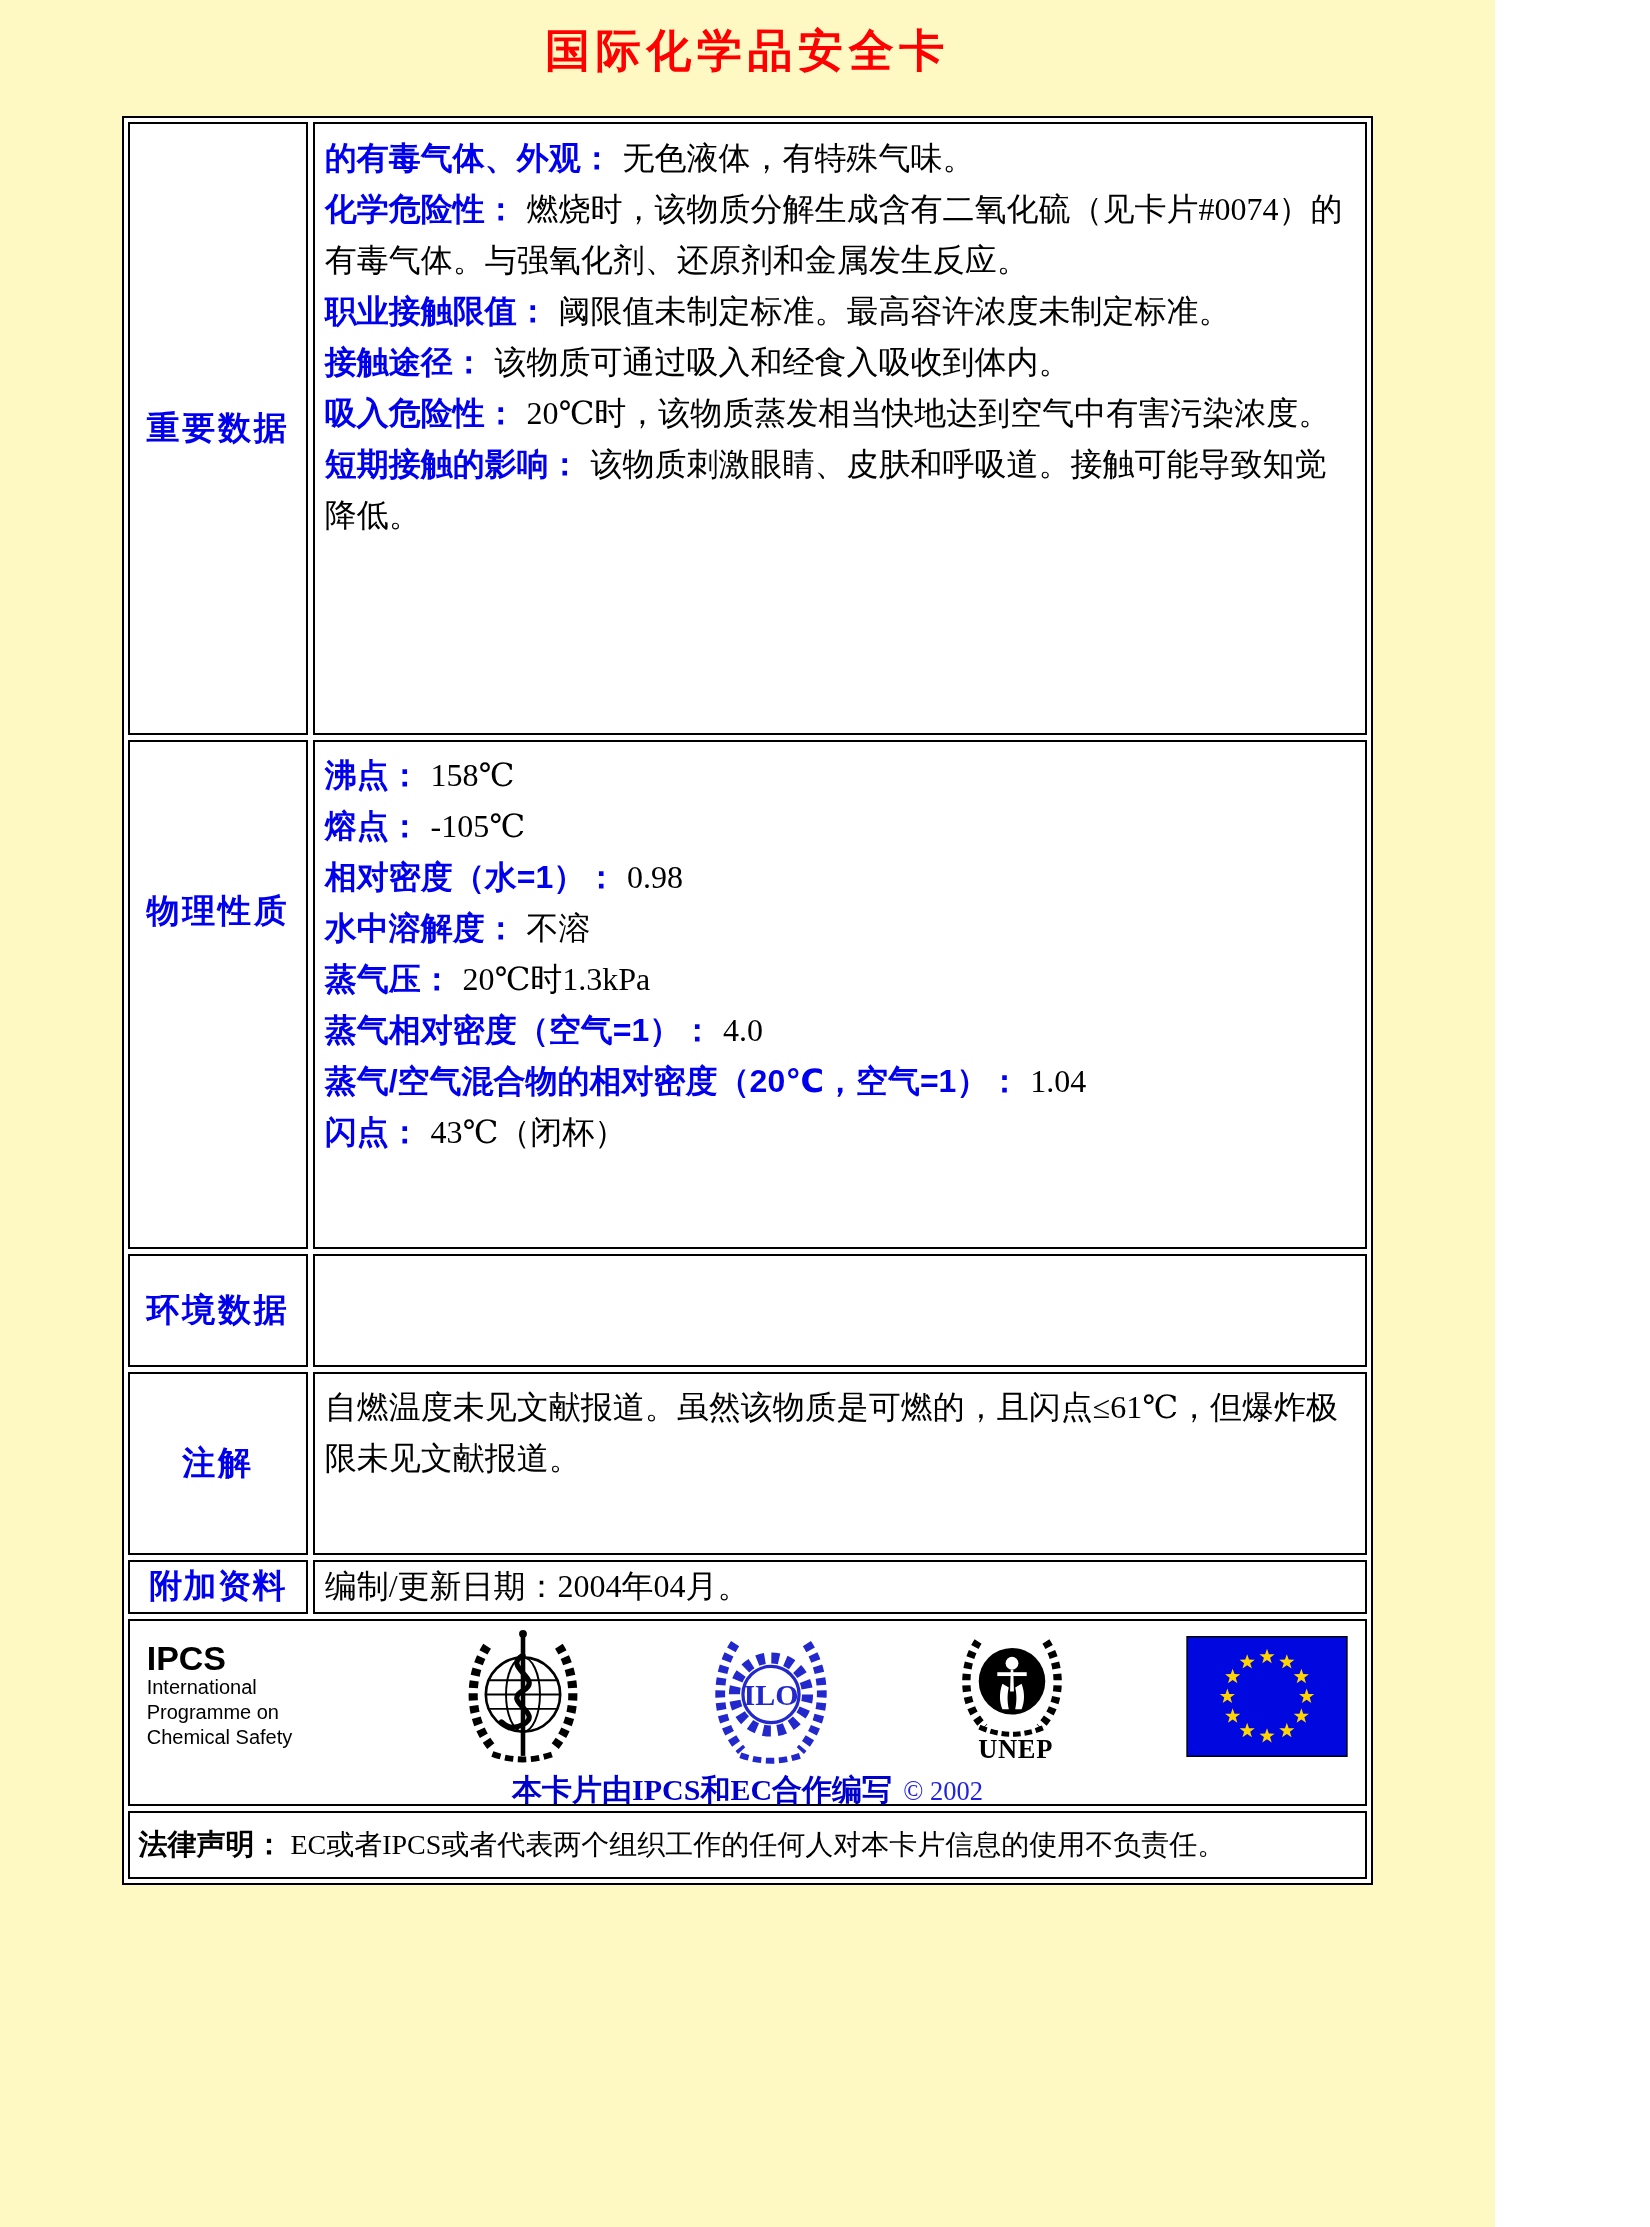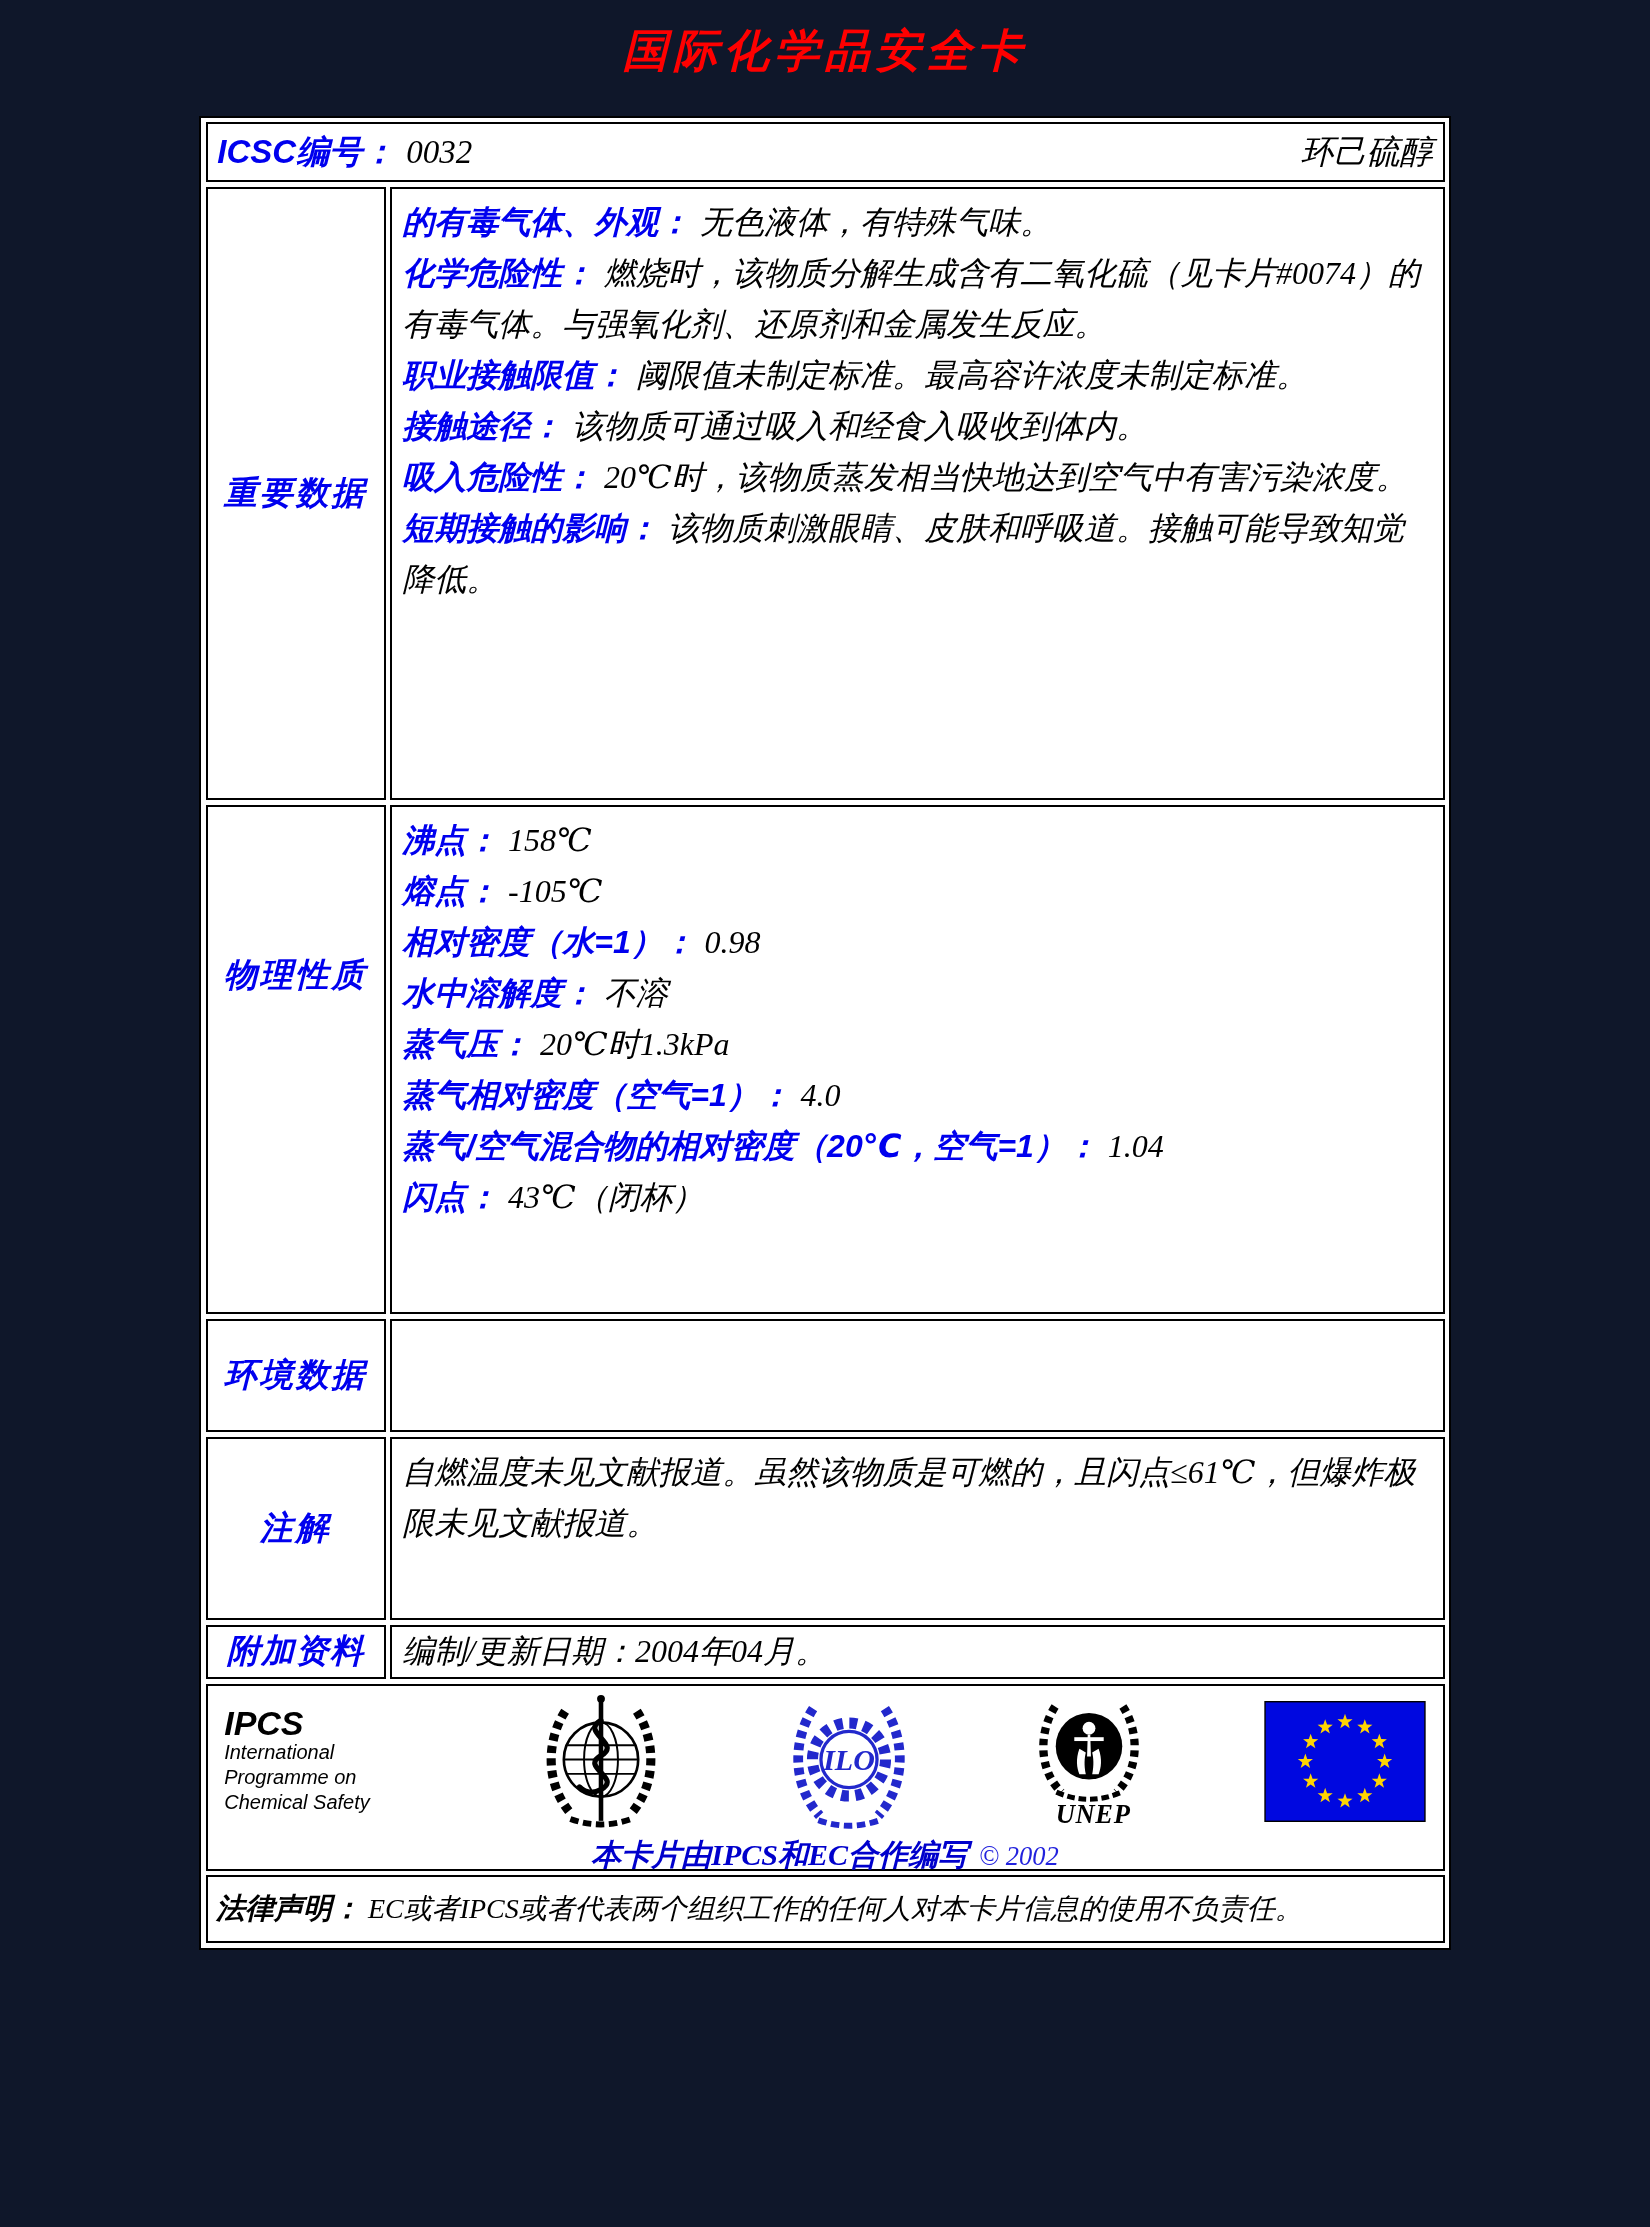--- a/index.html
+++ b/index.html
@@ -1,23 +1,22 @@
 <!DOCTYPE html>
 <html style="font-size:11px"><head>
 <meta charset="utf-8">
 <style>
   html,body { margin:0; padding:0; background:#ffffff; }
   .page {
     position: relative;
-    width: 1650px;
+    width: 1495px;
     height: 2227px;
-    background: #0f172a;
+    background: #fef9c3;
     font-family: "Liberation Serif", "DejaVu Serif", serif;
     overflow: hidden;
-    font-style: italic;
   }
   .title {
     margin: 21px 0 0 0;
     text-align: center;
     font-family: "Liberation Sans", "DejaVu Sans", sans-serif;
     font-weight: bold;
     font-size: 45px;
     line-height: 59px;
     letter-spacing: 5.6px;
     color: #FF0000;
@@ -123,29 +122,20 @@
 </style>
 </head>
 <body>
 
 <div class="page">
 
   <h1 class="title">国际化学品安全卡</h1>
 
   <div class="card-table">
 
-    <div class="row header-row">
-      <div class="cell full header-cell">
-        <div class="hdr-left">
-          <span class="lbl">ICSC编号：</span>
-          <span class="num">0032</span>
-        </div>
-        <div class="hdr-right">环己硫醇</div>
-      </div>
-    </div>
 
     <div class="row row-important">
       <div class="cell label-cell">
         <span>重要数据</span>
       </div>
       <div class="cell content-cell">
         <p class="para"><span class="lbl">的有毒气体、外观：</span><span class="val">无色液体，有特殊气味。</span></p>
         <p class="para"><span class="lbl">化学危险性：</span><span class="val">燃烧时，该物质分解生成含有二氧化硫（见卡片#0074）的有毒气体。与强氧化剂、还原剂和金属发生反应。</span></p>
         <p class="para"><span class="lbl">职业接触限值：</span><span class="val">阈限值未制定标准。最高容许浓度未制定标准。</span></p>
         <p class="para"><span class="lbl">接触途径：</span><span class="val">该物质可通过吸入和经食入吸收到体内。</span></p>

